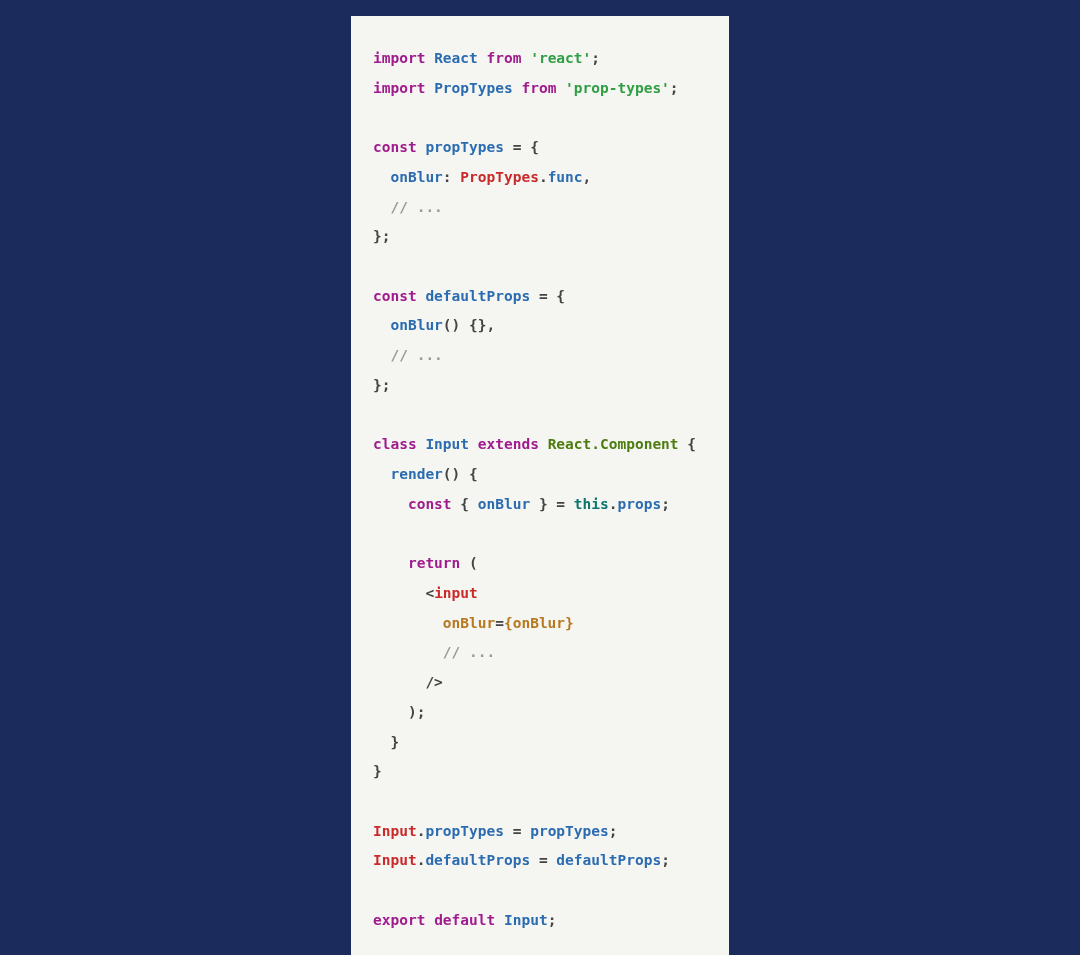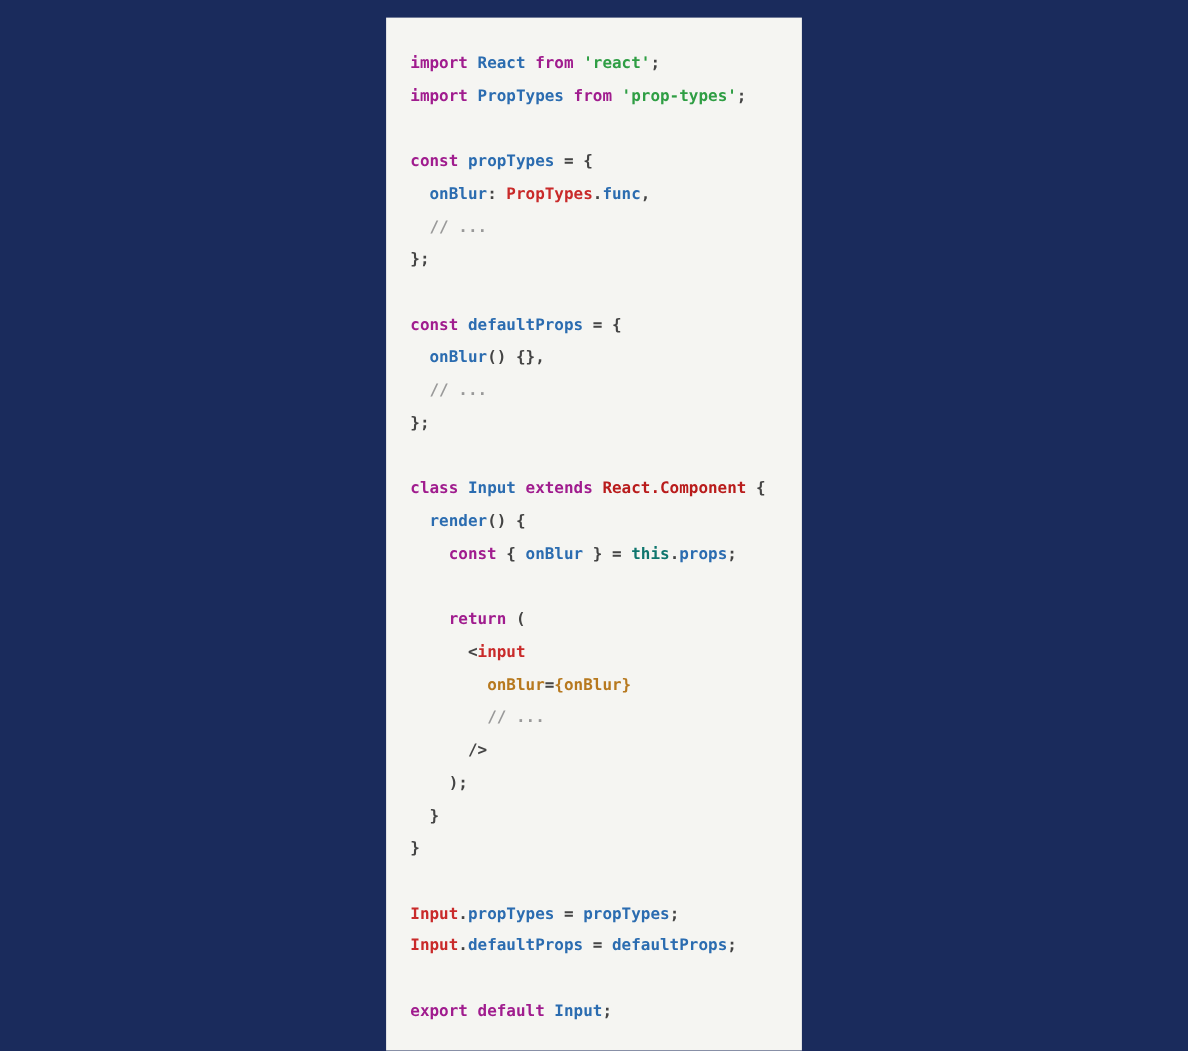--- a/index.html
+++ b/index.html
@@ -30,21 +30,21 @@
       white-space: pre;
       font-weight: 600;
       color: #333;
     }
     .t-keyword { color: #a01c8e; }
     .t-class { color: #2b6cb0; }
     .t-string { color: #2f9e44; }
     .t-punct { color: #444; }
     .t-prop { color: #2b6cb0; }
     .t-ident { color: #c92a2a; }
-    .t-obj { color: #b91c1c; font-weight: 700; }
+    .t-obj { color: #4d7c0f; font-weight: 700; }
     .t-comment { color: #999; }
     .t-this { color: #0f766e; }
     .t-tag { color: #c92a2a; }
     .t-attr { color: #b7791f; }
     .t-brace { color: #b7791f; }
     .t-default { color: #444; }
   </style>
 </head>
 <body>
 

